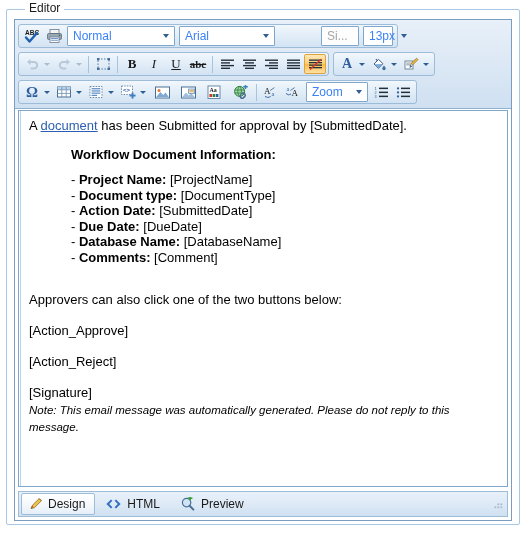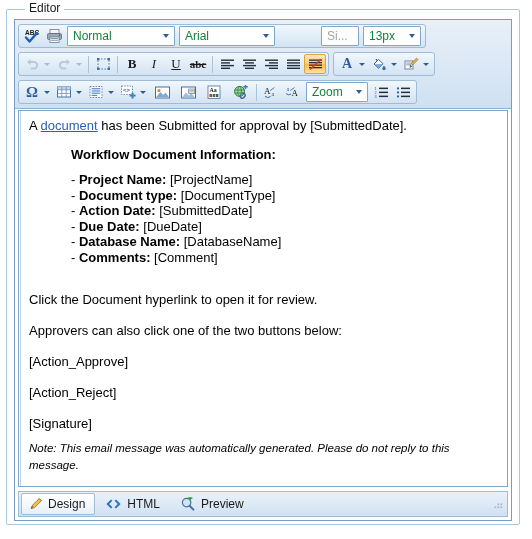--- a/index.html
+++ b/index.html
@@ -108,38 +108,38 @@
   
   .combo {
     height: 20px;
     background: #ffffff;
     border: 1px solid #7fa6cb;
     border-radius: 1px;
     display: flex;
     align-items: center;
     justify-content: space-between;
     font-size: 12px;
-    color: #15803d;
+    color: #3b82f6;
     padding: 0 2px 0 5px;
     margin: 0 2px;
     box-sizing: border-box;
   }
   .combo .cb-arrow {
     width: 0; height: 0;
     border-left: 3.5px solid transparent;
     border-right: 3.5px solid transparent;
     border-top: 4px solid #2f5f92;
     margin-left: 6px;
     margin-right: 3px;
   }
   .combo.disabled { color: #a6a6a6; background: #fdfdfd; }
   .combo-style { width: 108px; }
   .combo-font  { width: 96px; }
   .combo-size  { width: 38px; margin-left: 44px; }
-  .combo-px    { width: 58px; }
+  .combo-px    { width: 30px; }
   .combo-zoom  { width: 62px; }
 
   
   .content-wrap {
     position: absolute;
     left: 3px;
     right: 3px;
     top: 90px;
     bottom: 33px;
     border: 1px solid #7fa6cb;
@@ -540,25 +540,24 @@
 
       <ul class="fields">
         <li><span class="dash">-&nbsp;</span><b>Project Name:</b> <span>[ProjectName]</span></li>
         <li><span class="dash">-&nbsp;</span><b>Document type:</b> <span>[DocumentType]</span></li>
         <li><span class="dash">-&nbsp;</span><b>Action Date:</b> <span>[SubmittedDate]</span></li>
         <li><span class="dash">-&nbsp;</span><b>Due Date:</b> <span>[DueDate]</span></li>
         <li><span class="dash">-&nbsp;</span><b>Database Name:</b> <span>[DatabaseName]</span></li>
         <li><span class="dash">-&nbsp;</span><b>Comments:</b> <span>[Comment]</span></li>
       </ul>
 
-      <p style="margin-bottom:14px;">Click the Document hyperlink to open it for review.</p>
       <p style="margin-bottom:14px;">Approvers can also click one of the two buttons below:</p>
       <p style="margin-bottom:14px;">[Action_Approve]</p>
       <p style="margin-bottom:14px;">[Action_Reject]</p>
-      <p style="margin-bottom:8px;">[Signature]</p>
+      <p style="margin-bottom:1px;">[Signature]</p>
 
       <p class="note">Note: This email message was automatically generated. Please do not reply to this message.</p>
     </div>
   </div>
 
   <div class="tabbar">
     <div class="tab selected">
       <svg class="icn" width="15" height="14" viewBox="0 0 15 14">
         <path d="M3 11.6 L4.3 8.4 L11.2 1.6 L13.4 3.8 L6.5 10.6 Z" fill="#f0c14b" stroke="#8a6a1c" stroke-width=".8"></path>
         <path d="M11.2 1.6 L13.4 3.8" stroke="#8a6a1c" stroke-width=".8"></path>

